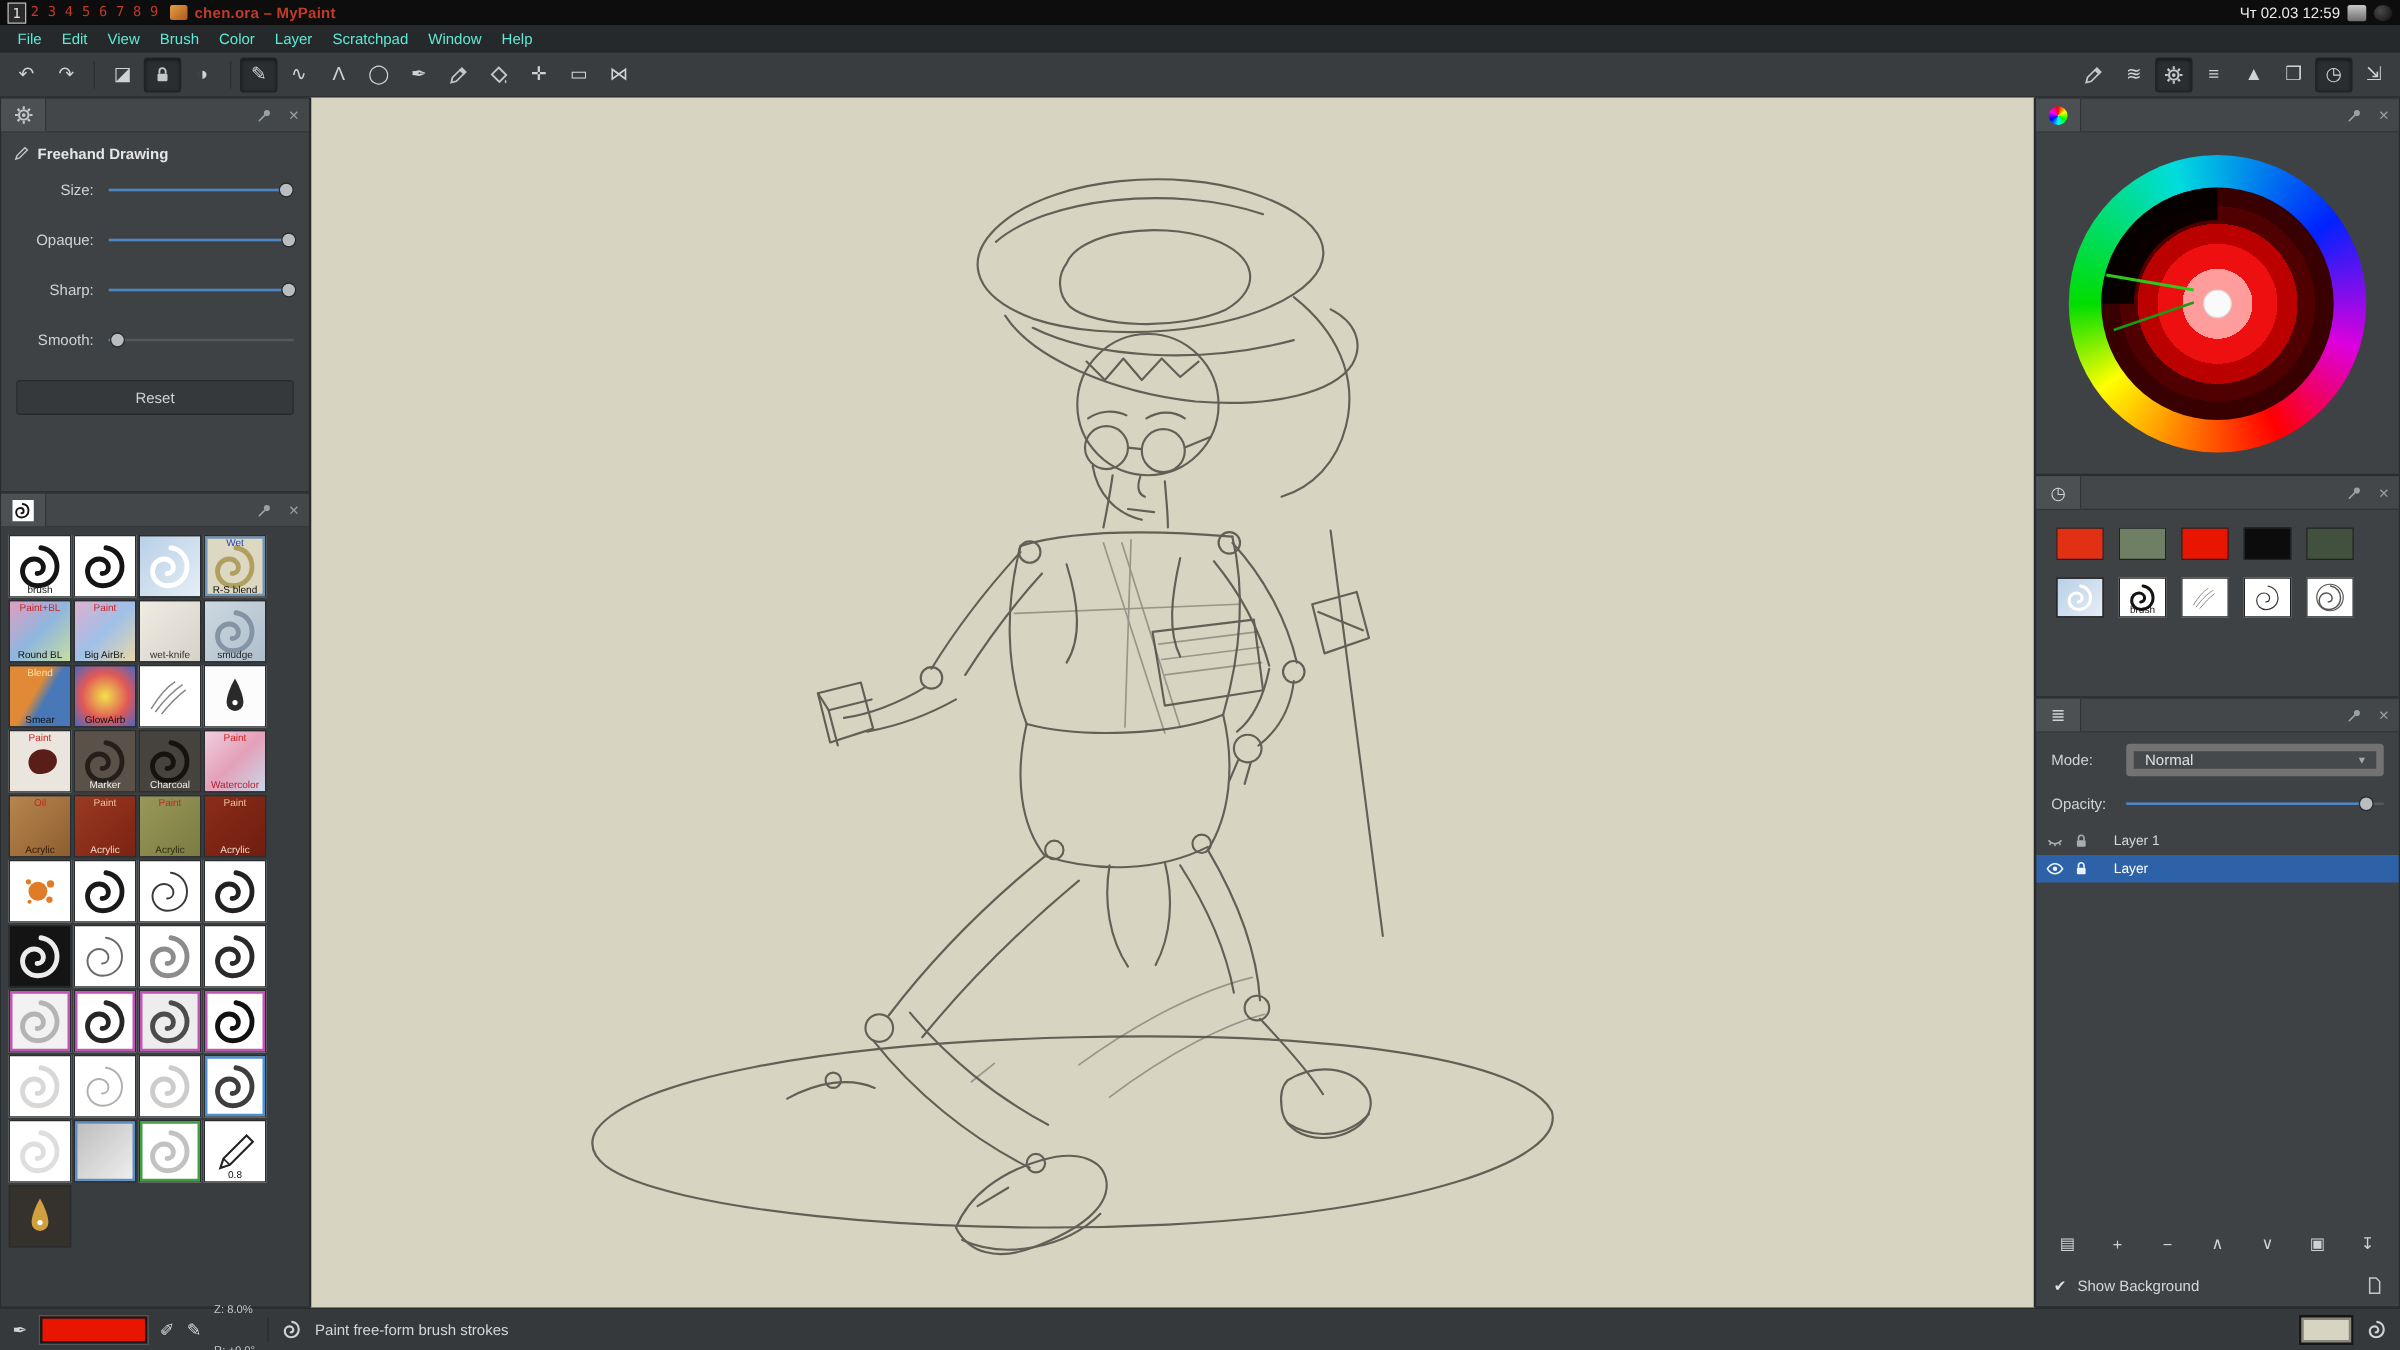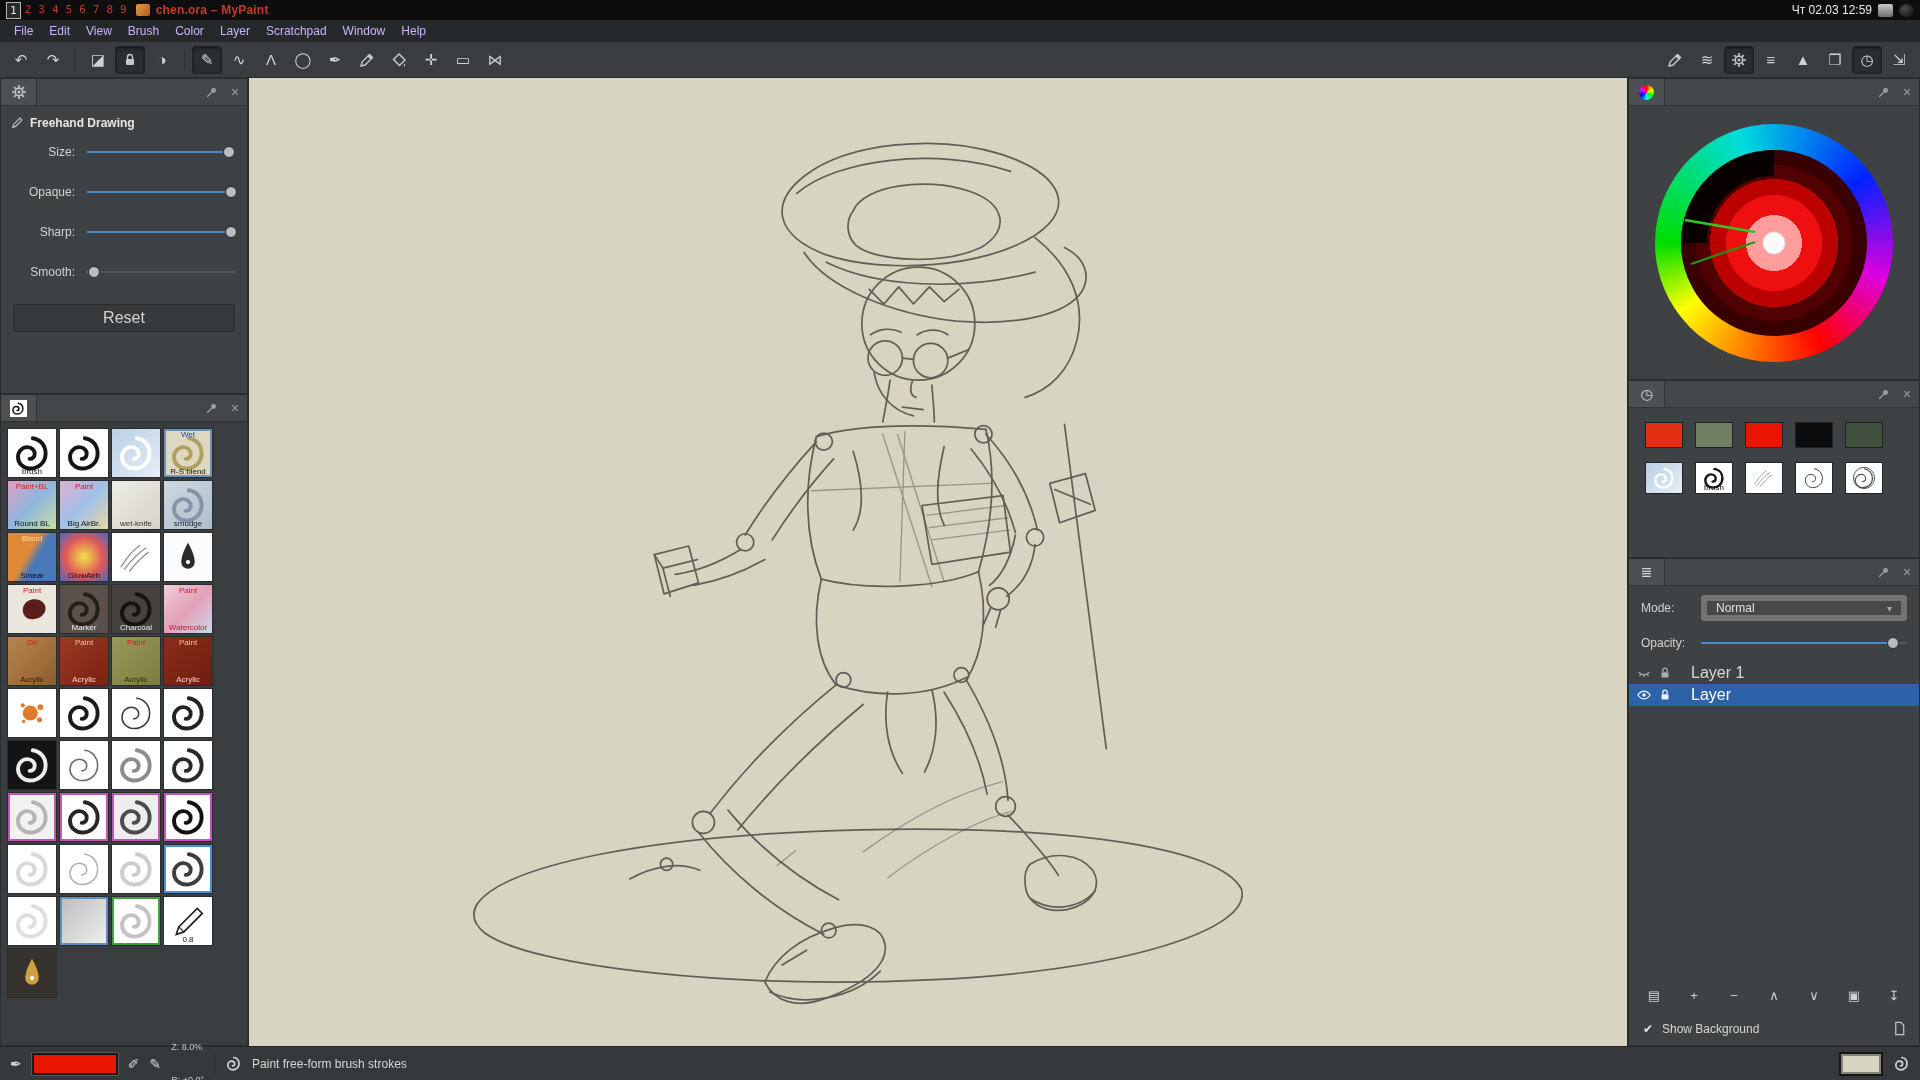--- a/index.html
+++ b/index.html
@@ -15,21 +15,21 @@
 .title-ic{width:14px;height:12px;background:linear-gradient(135deg,#e0a040,#b05820);border-radius:2px;flex:none}
 .title-text{color:#c23b28;font-weight:bold;letter-spacing:.2px;white-space:nowrap}
 .tb-spacer{flex:1}
 .clock{color:#ececec}
 .tray{width:15px;height:13px;border-radius:2px;flex:none}
 .tray.t1{background:linear-gradient(180deg,#c8c8c8,#6d6d6d)}
 .tray.t2{background:radial-gradient(circle at 35% 35%,#4a4a4a,#0d0d0d);border-radius:50%}
 
 
 .menubar{height:22px;background:#26292b;display:flex;align-items:center;padding:0 6px;font-size:12px}
-.menu-item{padding:3px 8px;border-radius:2px;color:#c4b5fd;cursor:default}
+.menu-item{padding:3px 8px;border-radius:2px;color:#5eead4;cursor:default}
 
 
 .toolbar{height:36px;background:#393d3f;display:flex;align-items:center;padding:0 6px;border-bottom:1px solid #2a2d2f}
 .tb-left{display:flex;align-items:center;gap:2px;flex:1}
 .tb-right{display:flex;align-items:center;gap:2px}
 .tb-btn{width:30px;height:28px;background:transparent;border:1px solid transparent;color:#cfd2d4;font-size:15px;display:flex;align-items:center;justify-content:center;border-radius:3px;font-family:inherit;line-height:1}
 .tb-btn.active{background:#2a2e30;border-color:#202325;box-shadow:inset 0 1px 3px rgba(0,0,0,.55)}
 .tb-sep{width:1px;height:22px;background:#2c2f31;margin:0 5px}
 .tb-btn .ic{width:16px;height:16px}
 
@@ -54,21 +54,21 @@
 
 .tool-options{height:316px;flex:none}
 .tool-title{display:flex;align-items:flex-start;gap:6px;padding:10px 10px 2px;font-size:12px;font-weight:bold;color:#e6e6e6}
 .tool-title .ic{width:13px;height:13px}
 .opt-row{display:flex;align-items:center;height:40px;padding:0 12px}
 .opt-label{width:62px;text-align:right;margin-right:12px;font-size:12px;color:#d2d2d2}
 .sl-track{position:relative;flex:1;height:14px}
 .sl-track::before{content:"";position:absolute;left:0;right:0;top:6px;height:2px;background:#55595b}
 .sl-fill{position:absolute;left:0;top:6px;height:2px;background:#4d86c6}
 .sl-handle{position:absolute;top:1px;width:12px;height:12px;border-radius:50%;background:#babdbf;border:1px solid #26292b;transform:translateX(-50%)}
-.reset-btn{margin:12px 12px 0;height:28px;background:#35393b;border:1px solid #282b2d;border-radius:3px;color:#d2d2d2;font-size:16px;font-family:inherit}
+.reset-btn{margin:12px 12px 0;height:28px;background:#35393b;border:1px solid #282b2d;border-radius:3px;color:#d2d2d2;font-size:12px;font-family:inherit}
 
 
 .brush-panel{flex:1;min-height:0}
 .brush-grid{padding:6px;display:grid;grid-template-columns:repeat(4,50px);gap:2px;align-content:start;flex:1;overflow:hidden;background:#393d3f}
 .brush-cell{position:relative;width:50px;height:50px;background:#fff;border:1px solid #2a2d2f;overflow:hidden}
 .bc-glyph{position:absolute;inset:3px;display:block}
 .bc-glyph svg{width:100%;height:100%}
 .bc-label{position:absolute;left:0;right:0;bottom:1px;font-size:8px;text-align:center;line-height:9px;white-space:nowrap;overflow:hidden}
 .bc-sub{position:absolute;left:0;right:0;top:1px;font-size:8px;text-align:center;line-height:9px;white-space:nowrap;overflow:hidden}
 
@@ -95,21 +95,21 @@
 .bh-cell{position:relative;width:38px;height:32px;background:#fff;border:1px solid #202325;overflow:hidden}
 .bh-cell .bc-glyph{inset:2px}
 
 
 .layers-panel{flex:1;min-height:0}
 .lp-row{display:flex;align-items:center;padding:9px 12px 6px;font-size:12px;flex:none}
 .lp-label{width:52px;color:#d2d2d2}
 .mode-select{flex:1;margin-left:8px;height:26px;background:#45494c;border:6px solid #737373;border-radius:3px;display:flex;align-items:center;padding:0 9px;font-size:12px;color:#e0e0e0}
 .mode-select .arr{margin-left:auto;color:#a8a8a8;font-size:10px}
 .layer-list{flex:1;margin-top:6px;overflow:hidden}
-.layer-row{display:flex;align-items:center;height:22px;padding:0 8px;gap:7px;font-size:16px;color:#d8d8d8}
+.layer-row{display:flex;align-items:center;height:22px;padding:0 8px;gap:7px;font-size:11px;color:#d8d8d8}
 .layer-row .ic{width:14px;height:14px;color:#a9adaf}
 .layer-row.selected{background:#2e62a8;color:#fff}
 .layer-row.selected .ic{color:#eaf2fb}
 .layer-name{margin-left:12px}
 .layer-toolbar{display:flex;align-items:center;justify-content:space-between;padding:6px 10px;flex:none}
 .lt-btn{width:30px;height:26px;background:transparent;border:1px solid transparent;border-radius:3px;color:#cfd2d4;display:flex;align-items:center;justify-content:center;font-size:13px;font-family:inherit}
 .showbg-row{display:flex;align-items:center;gap:7px;padding:7px 12px 9px;font-size:12px;flex:none}
 .checkbox{width:14px;height:14px;display:flex;align-items:center;justify-content:center;color:#e4e4e4;font-size:12px;line-height:1}
 .showbg-row .ic{margin-left:auto;width:15px;height:15px}
 

